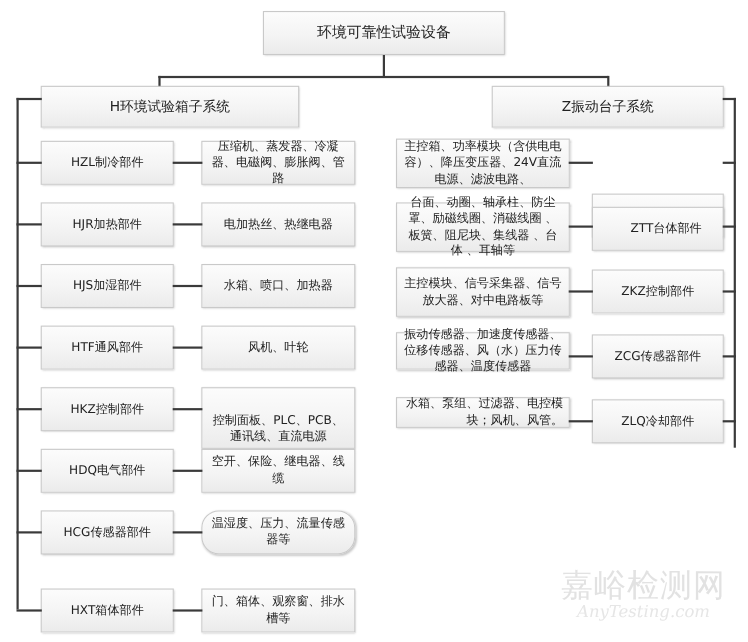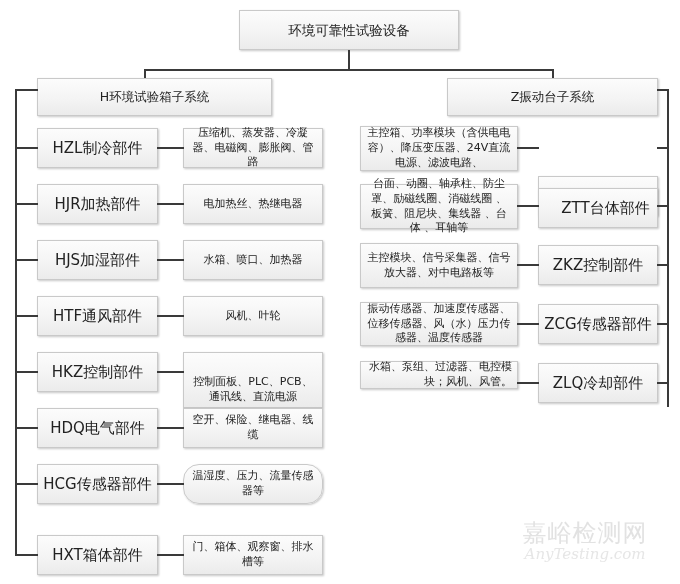--- a/index.html
+++ b/index.html
@@ -32,21 +32,21 @@
     left:239px;top:10px;width:220px;height:40px;
     font-size:13.5px;
   }
   .sub{
     height:38px;font-size:12.5px;
   }
   .sub-left{left:37px;top:78px;width:235px;}
   .sub-right{left:447px;top:78px;width:211px;}
 
   .comp{
-    width:121px;height:40px;font-size:15px;
+    width:121px;height:40px;font-size:11px;
   }
   .comp-left{left:37px;}
   .comp-right{left:538px;width:120px;}
 
   .detail{
     font-size:11px;
     letter-spacing:0px;
   }
   .detail-left{left:183px;width:140px;}
   .detail-right{left:360px;width:158px;}
@@ -56,21 +56,21 @@
   .lnv{width:1.6px;}
   .lnh{height:1.6px;}
 
   
   #watermark{
     position:absolute;left:497px;top:508px;width:176px;height:66px;
     display:flex;flex-direction:column;align-items:center;justify-content:center;
     pointer-events:none;
   }
   #wm-cn{
-    font-size:24px;color:#e2e2e2;letter-spacing:1px;
+    font-size:29px;color:#e2e2e2;letter-spacing:1px;
     font-family:"DejaVu Sans","Liberation Sans",sans-serif;
     line-height:1;
   }
   #wm-en{
     font-size:15px;color:#e6e6e6;font-style:italic;
     font-family:"DejaVu Serif","Liberation Serif",serif;
     margin-top:2px;line-height:1;
   }
 </style>
 </head>
@@ -199,21 +199,21 @@
   </div>
   <div class="node comp comp-right" style="top:245px;">
     <span>ZKZ控制部件</span>
   </div>
   <div class="ln lnh" style="left:657px;top:264px;width:12px;"></div>
   <div class="ln lnh" style="left:517px;top:264px;width:22px;"></div>
 
   <div class="node comp comp-right" style="top:304px;">
     <span>ZCG传感器部件</span>
   </div>
-  <div class="node detail detail-right" style="top:302px;height:44px;">
+  <div class="node detail detail-right" style="top:302px;height:34px;">
     <span>振动传感器、加速度传感器、位移传感器、风（水）压力传感器、温度传感器</span>
   </div>
   <div class="ln lnh" style="left:657px;top:323px;width:12px;"></div>
   <div class="ln lnh" style="left:517px;top:323px;width:22px;"></div>
 
   <div class="node comp comp-right" style="top:363px;">
     <span>ZLQ冷却部件</span>
   </div>
   <div class="node detail detail-right" style="top:361px;height:28px;text-align:right;">
     <span>水箱、泵组、过滤器、电控模块；风机、风管。</span>

